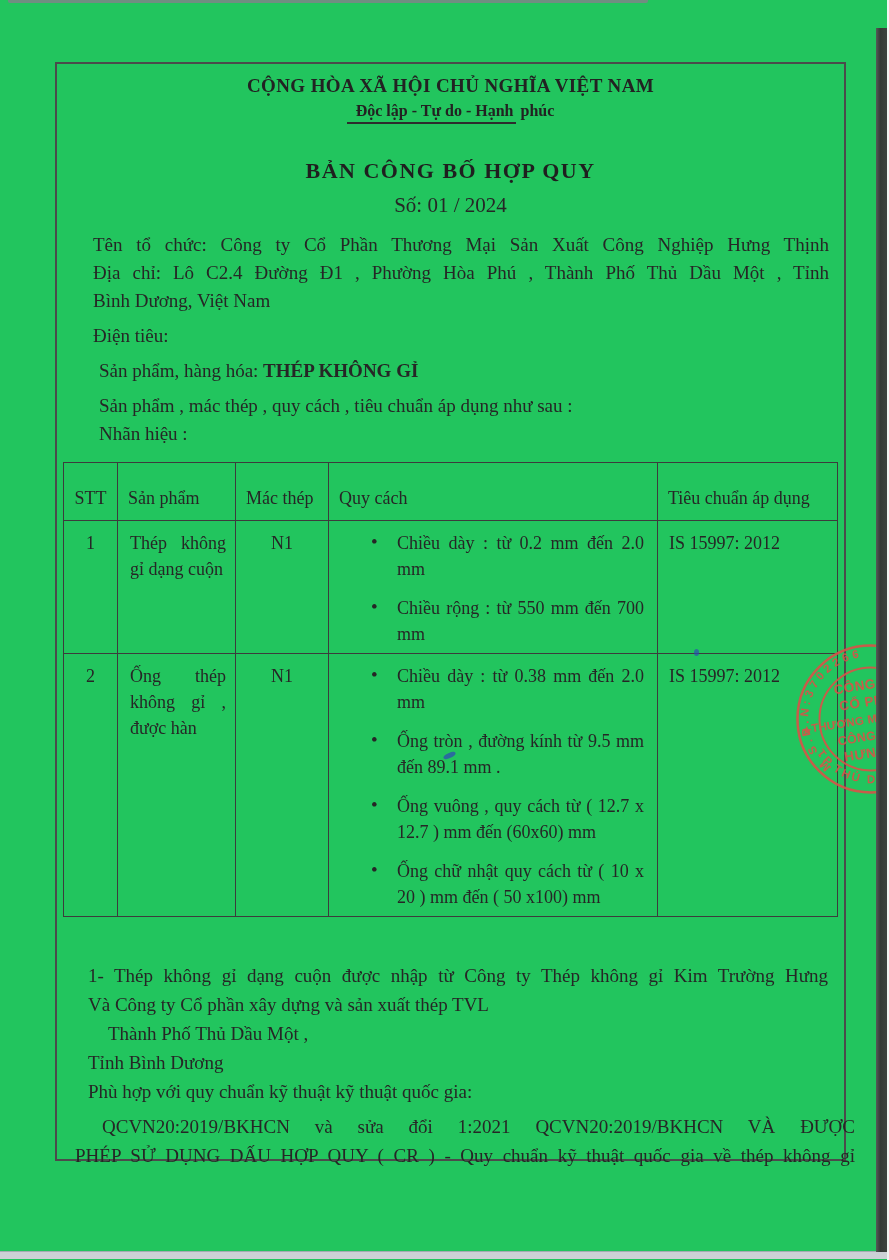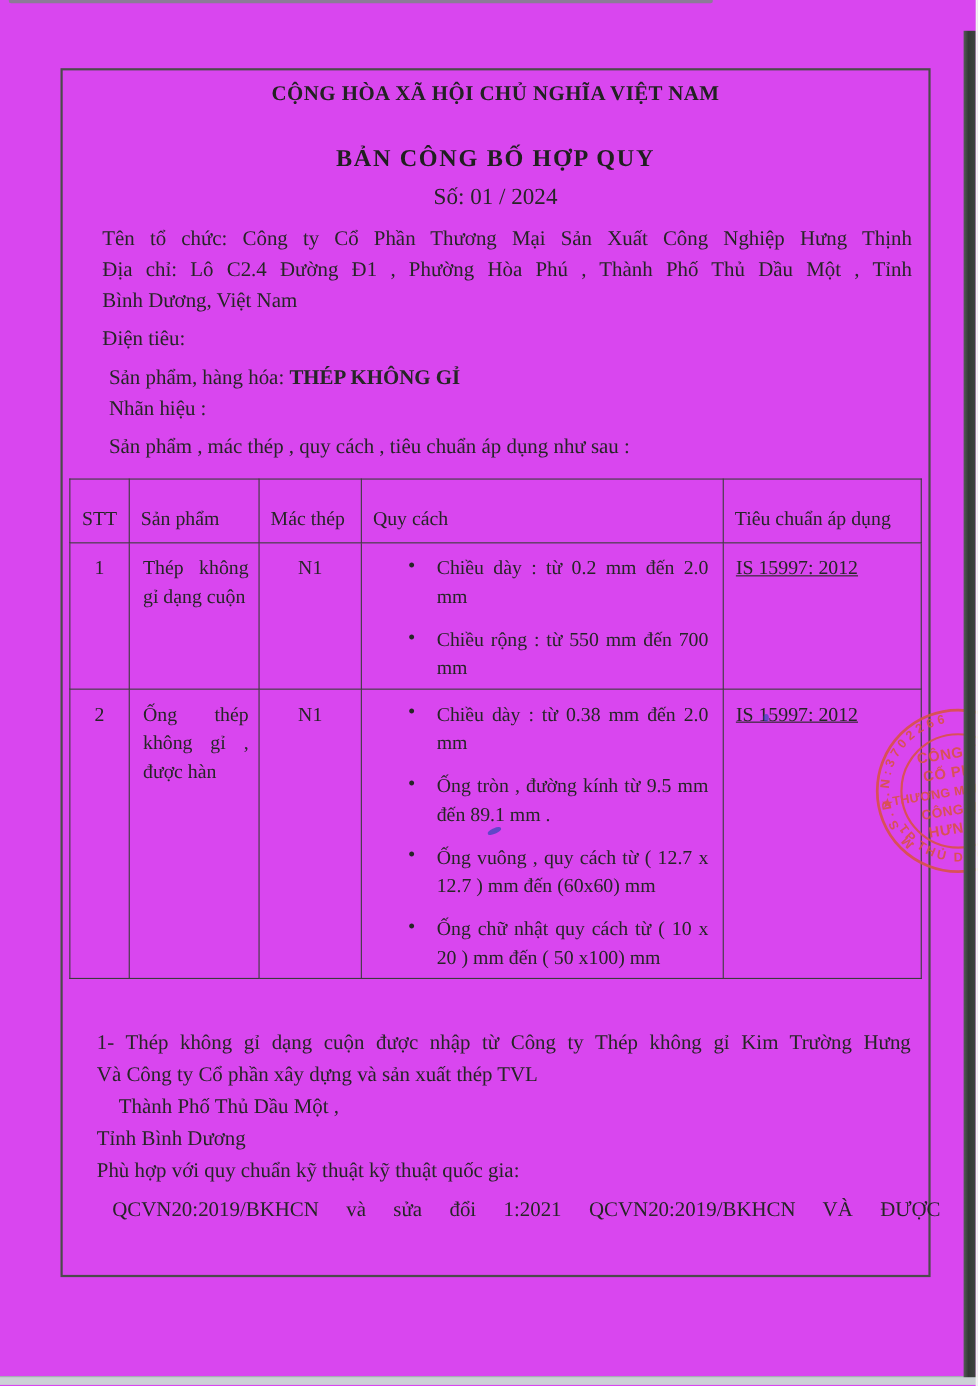--- a/index.html
+++ b/index.html
@@ -1,21 +1,21 @@
 <!DOCTYPE html>
 <html><head>
 <meta charset="utf-8">
 <title>Scanned Document</title>
 <style>
   html, body { margin: 0; padding: 0; background: #ffffff; }
   .page {
     position: relative;
     width: 889px;
     height: 1260px;
-    background: #d946ef;
+    background: #22c55e;
     overflow: hidden;
     font-family: "Liberation Serif", "DejaVu Serif", serif;
     color: #262626;
   }
 
   
   .scan-top-edge {
     position: absolute; left: 8px; top: 0; width: 640px; height: 3px;
     background: #7e8487; opacity: .85; border-radius: 0 0 2px 2px;
   }
@@ -91,21 +91,21 @@
     font-weight: normal;
   }
   table.spec th { padding: 22px 8px 9px 10px; text-align: left; }
   table.spec th.center { text-align: center; padding-left: 4px; padding-right: 4px; }
   table.spec tr.r1 { height: 96px; }
   table.spec tr.r2 { height: 236px; }
   td.cell-stt { text-align: center; padding-top: 9px; }
   td.cell-name { padding: 9px 9px 6px 12px; text-align: justify; }
   td.cell-grade { text-align: center; padding-top: 9px; }
   td.cell-spec { padding: 9px 13px 6px 41px; }
-  td.cell-std { padding: 9px 8px 6px 11px; text-decoration: underline; }
+  td.cell-std { padding: 9px 8px 6px 11px; }
   ul.spec-list { margin: 0; padding: 0; list-style: none; }
   ul.spec-list li { position: relative; padding-left: 27px; text-align: justify; }
   ul.spec-list li + li { margin-top: 13px; }
   ul.spec-list .blt { position: absolute; left: 1px; top: -1px; font-size: 19px; }
 
   
   .notes {
     margin: 44px 0 0 31px; width: 740px;
     font-size: 19px; line-height: 29px;
   }
@@ -148,33 +148,34 @@
 <body>
 
 <div class="page">
 
   <div class="scan-top-edge"></div>
 
   <div class="frame">
 
     <div class="gov-name">CỘNG HÒA XÃ HỘI CHỦ NGHĨA VIỆT NAM</div>
 
+    <div class="motto"><span class="u">Độc lập - Tự do - Hạnh</span> <span>phúc</span></div>
 
     <div class="doc-title">BẢN CÔNG BỐ HỢP QUY</div>
 
     <div class="doc-number">Số: 01 / 2024</div>
 
     <div class="doc-body">
       <div class="ln jl">Tên tổ chức: Công ty Cổ Phần Thương Mại Sản Xuất Công Nghiệp Hưng Thịnh</div>
       <div class="ln jl">Địa chỉ: Lô C2.4 Đường Đ1 , Phường Hòa Phú , Thành Phố Thủ Dầu Một , Tỉnh</div>
       <div class="ln">Bình Dương, Việt Nam</div>
       <div class="ln gap-top">Điện tiêu:</div>
       <div class="ln gap-top ind"><span>Sản phẩm, hàng hóa:</span> <span class="bold">THÉP KHÔNG GỈ</span></div>
+      <div class="ln gap-top ind">Sản phẩm , mác thép , quy cách , tiêu chuẩn áp dụng như sau :</div>
       <div class="ln ind">Nhãn hiệu :</div>
-      <div class="ln gap-top ind">Sản phẩm , mác thép , quy cách , tiêu chuẩn áp dụng như sau :</div>
     </div>
 
     <table class="spec">
       <colgroup>
           <col class="c1">
           <col class="c2">
           <col class="c3">
           <col class="c4">
           <col class="c5">
         </colgroup>
@@ -218,20 +219,21 @@
     <div class="notes">
       <div class="jl">1-  Thép không gỉ dạng cuộn được nhập từ Công ty Thép không gỉ Kim Trường Hưng</div>
       <div>Và Công ty Cổ phần xây dựng và sản xuất thép TVL</div>
       <div class="hang">Thành Phố Thủ Dầu Một ,</div>
       <div>Tỉnh Bình Dương</div>
       <div>Phù hợp với quy chuẩn kỹ thuật kỹ thuật quốc gia:</div>
     </div>
 
     <div class="reg">
       <div class="first jl">QCVN20:2019/BKHCN và sửa đổi 1:2021 QCVN20:2019/BKHCN VÀ ĐƯỢC</div>
+      <div class="jl">PHÉP SỬ DỤNG DẤU HỢP QUY ( CR ) -  Quy chuẩn kỹ thuật quốc gia về thép không gỉ</div>
     </div>
 
   </div>
 
   <svg class="stamp" viewBox="0 0 156 156" xmlns="http://www.w3.org/2000/svg">
     <defs>
       <path id="arcTop" d="M 36.1 123.5 A 62 62 0 0 1 111.6 25.2" fill="none"></path>
       <path id="arcBottom" d="M 21.7 109.9 A 64 64 0 0 0 130.3 109.9" fill="none"></path>
     </defs>
     <circle cx="76" cy="76" r="73.5" fill="none" stroke="#d95248" stroke-width="2.5"></circle>

